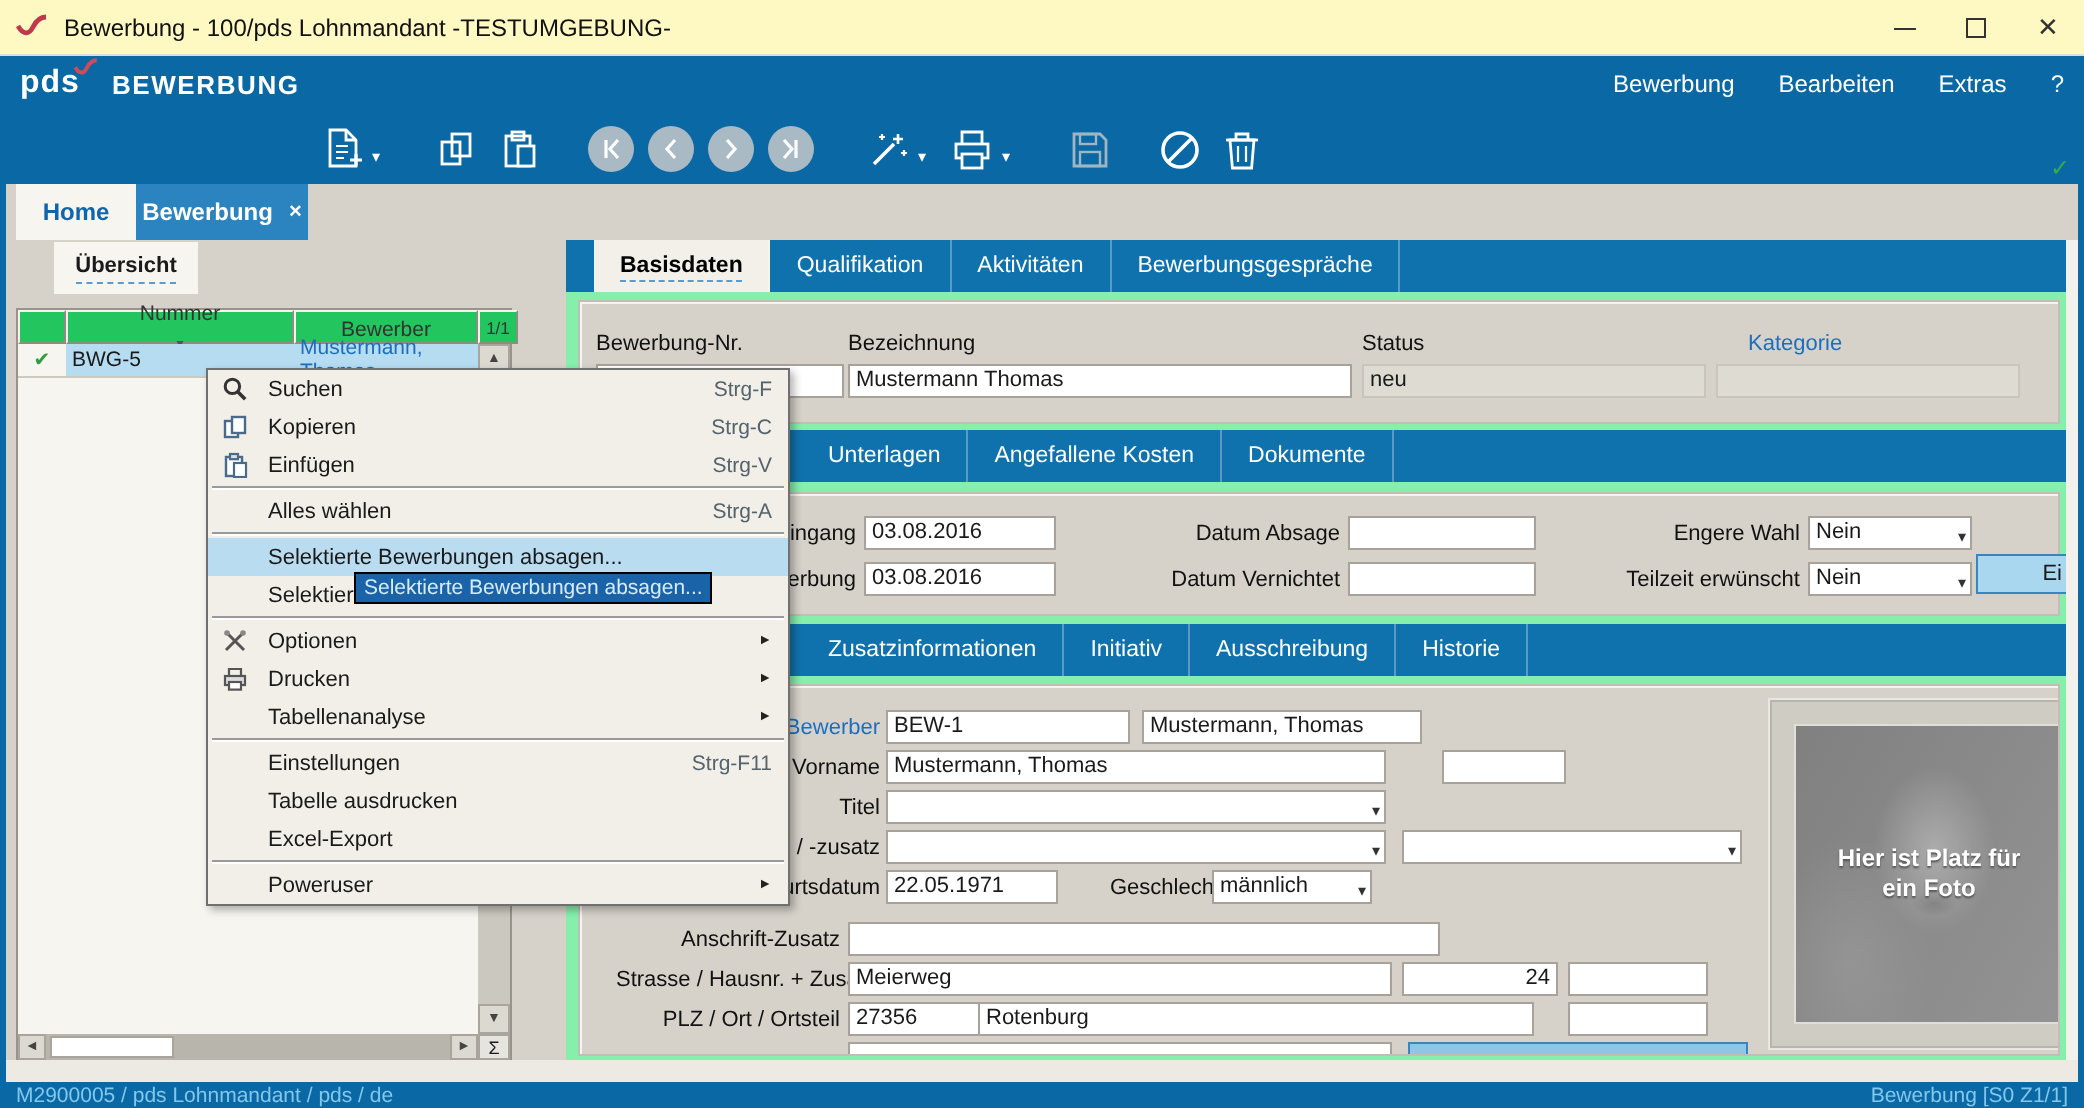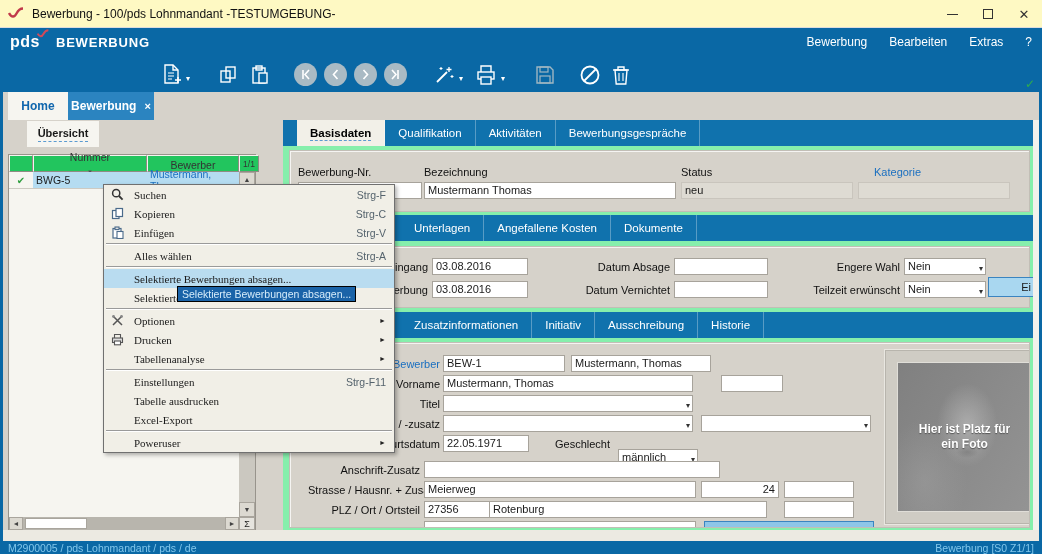--- a/index.html
+++ b/index.html
@@ -82,21 +82,21 @@
       radial-gradient(ellipse 16px 9px at 52% 60%, rgba(60,60,60,.30), rgba(0,0,0,0) 70%),
       radial-gradient(ellipse 60px 90px at 20% 80%, rgba(170,170,170,.35), rgba(0,0,0,0) 70%),
       linear-gradient(120deg, rgba(110,110,110,.45), rgba(165,165,165,.2));
     display:flex;align-items:center;justify-content:center;text-align:center;}
   .photo span{color:#fff;font-weight:bold;font-size:12px;line-height:15px;text-shadow:0 1px 1px #555;width:104px;}
 
   
   .cmenu{position:absolute;left:103px;top:184px;width:292px;background:#f1efe7;border:1px solid #707070;box-shadow:2px 2px 4px rgba(0,0,0,.3);z-index:100;}
   .mitem{height:19px;display:flex;align-items:center;padding:0 8px 0 30px;position:relative;font-size:11px;color:#1a1a1a;}
   .mitem .micon{position:absolute;left:7px;top:3px;width:14px;height:14px;}
-  .mitem .mlabel{flex:1;white-space:nowrap;overflow:hidden;font-family:Liberation Serif, serif;}
+  .mitem .mlabel{flex:1;white-space:nowrap;overflow:hidden;}
   .mitem .mshort{color:#55636d;font-size:10.5px;margin-left:10px;}
   .mitem .marrow{font-size:7px;color:#222;margin-left:10px;}
   .mitem.hl{background:#b9dcf0;}
   .msep{border-top:1px solid #9a9a9a;border-bottom:1px solid #fff;margin:1px 2px;height:0;}
 
   .tooltip{position:absolute;left:177px;top:286px;height:16px;line-height:14px;background:#1a63a8;color:#d6ecfa;border:1px solid #000;padding:0 4px;font-size:10.5px;white-space:nowrap;z-index:110;}
 
   
   .statusbar{position:absolute;left:0;top:541px;width:1042px;height:13px;background:#0a68a5;color:#82c7ec;font-size:10.5px;display:flex;align-items:center;z-index:7;}
   .statusbar .sl{margin-left:8px;}
@@ -355,21 +355,21 @@
       <div class="fld sel" style="left:153px;top:72px;width:250px;">
           <span class="sel-caret">▾</span>
         </div>
       <div class="fld sel" style="left:411px;top:72px;width:170px;">
           <span class="sel-caret">▾</span>
         </div>
 
       <span class="lbl r" style="left:58px;top:94px;width:92px;">Geburtsdatum</span>
       <div class="fld" style="left:153px;top:92px;width:86px;">22.05.1971</div>
       <span class="lbl r" style="left:245px;top:94px;width:75px;">Geschlecht</span>
-      <div class="fld sel" style="left:328px;top:92px;width:80px;margin-top:14px;">
+      <div class="fld sel" style="left:316px;top:92px;width:80px;">
         <span>männlich</span><span class="sel-caret">▾</span>
       </div>
 
       <span class="lbl r" style="left:38px;top:120px;width:92px;">Anschrift-Zusatz</span>
       <div class="fld" style="left:134px;top:118px;width:296px;"></div>
 
       <span class="lbl r" style="left:18px;top:140px;width:112px;">Strasse / Hausnr. + Zusatz</span>
       <div class="fld" style="left:134px;top:138px;width:272px;">Meierweg</div>
       <div class="fld num" style="left:411px;top:138px;width:78px;">24</div>
       <div class="fld" style="left:494px;top:138px;width:70px;"></div>

